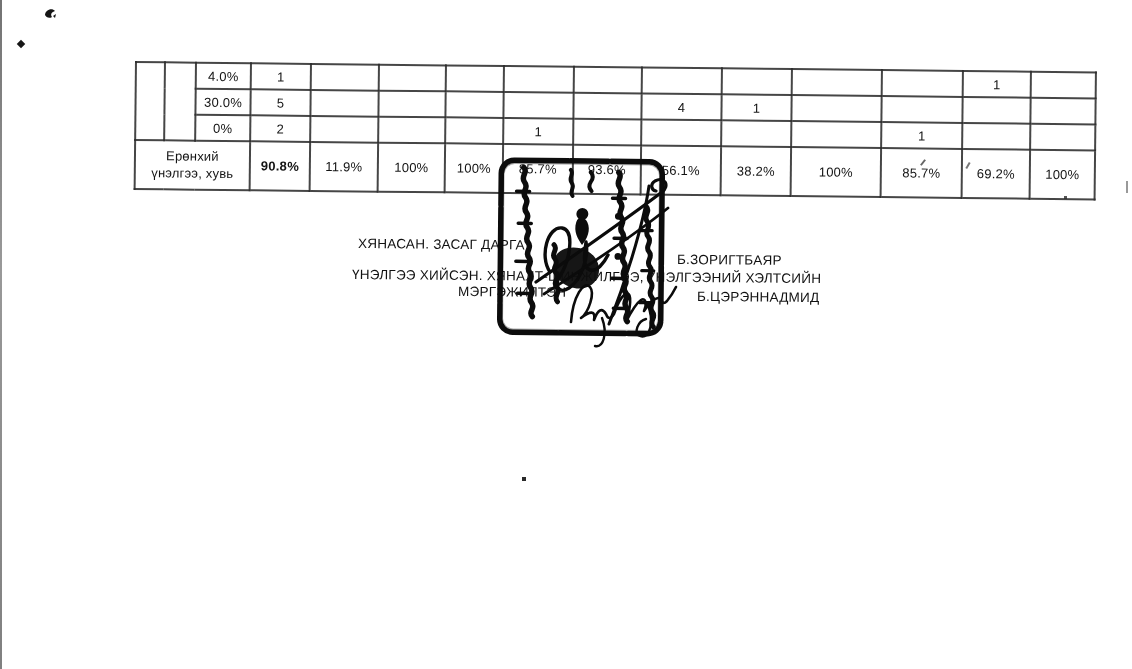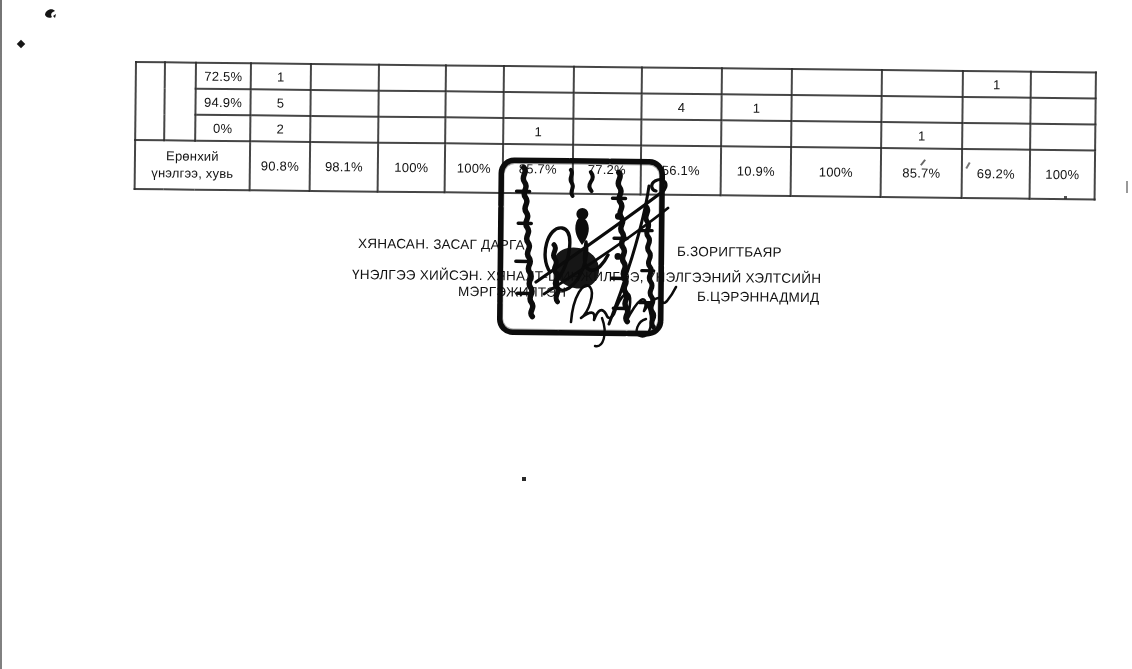--- a/index.html
+++ b/index.html
@@ -18,26 +18,26 @@
     color:#141414;
   }
   .eval-table td{
     border:2px solid rgba(44,44,44,.88);
     text-align:center;vertical-align:middle;
     font-size:13px;padding:0 2px;letter-spacing:.2px;
   }
   .eval-table tr{height:26px;}
   .eval-table tr.r4{height:49px;}
   .eval-table td.sl{font-size:13px;line-height:1.3;padding:2px 5px;}
-  .eval-table td.b{font-weight:normal;letter-spacing:.3px;}
+  .eval-table td.b{font-weight:bold;letter-spacing:.3px;}
   
   .sig{position:absolute;font-size:13.5px;color:#111;letter-spacing:.25px;
        white-space:nowrap;transform:rotate(0.5deg);transform-origin:0 50%;}
   #sig-l1a{left:358px;top:236px;}
-  #sig-l1b{left:677px;top:244px;}
+  #sig-l1b{left:677px;top:252px;}
   #sig-l2 {left:352px;top:267px;}
   #sig-l3a{left:458px;top:284px;}
   #sig-l3b{left:697px;top:289px;}
   
   .stamp{position:absolute;left:494px;top:152px;width:178px;height:192px;
          transform:rotate(0.6deg);z-index:5;}
   .sig-overlay{position:absolute;left:0;top:0;width:1132px;height:669px;z-index:6;pointer-events:none;}
   
   .speck{position:absolute;background:#161616;}
   #speck-diamond{left:18px;top:41px;width:6px;height:6px;transform:rotate(45deg);}
@@ -78,36 +78,36 @@
       <col style="width:70px">
       <col style="width:90px">
     <col style="width:81px">
       <col style="width:68px">
       <col style="width:65px">
   </colgroup>
   <tbody>
       <tr>
     <td rowspan="3"></td>
     <td rowspan="3"></td>
-    <td>72.5%</td>
+    <td>4.0%</td>
     <td>1</td>
     <td></td>
     <td></td>
     <td></td>
     <td></td>
     <td></td>
     <td></td>
     <td></td>
     <td></td>
     <td></td>
     <td>1</td>
     <td></td>
   </tr>
   <tr>
-    <td>94.9%</td>
+    <td>30.0%</td>
     <td>5</td>
     <td></td>
     <td></td>
     <td></td>
     <td></td>
     <td></td>
     <td>4</td>
     <td>1</td>
     <td></td>
     <td></td>
@@ -125,27 +125,27 @@
     <td></td>
     <td></td>
     <td></td>
     <td>1</td>
     <td></td>
     <td></td>
   </tr>
   <tr class="r4">
     <td colspan="3" class="sl">Ерөнхий үнэлгээ, хувь</td>
     <td class="b">90.8%</td>
-    <td>98.1%</td>
+    <td>11.9%</td>
     <td>100%</td>
     <td>100%</td>
     <td>85.7%</td>
-    <td>77.2%</td>
+    <td>93.6%</td>
     <td>56.1%</td>
-    <td>10.9%</td>
+    <td>38.2%</td>
     <td>100%</td>
     <td>85.7%</td>
     <td>69.2%</td>
     <td>100%</td>
   </tr>
 </tbody>
   </table>
 
 <span class="sig" id="sig-l1a">ХЯНАСАН. ЗАСАГ ДАРГА</span>
 <span class="sig" id="sig-l1b">Б.ЗОРИГТБАЯР</span>

